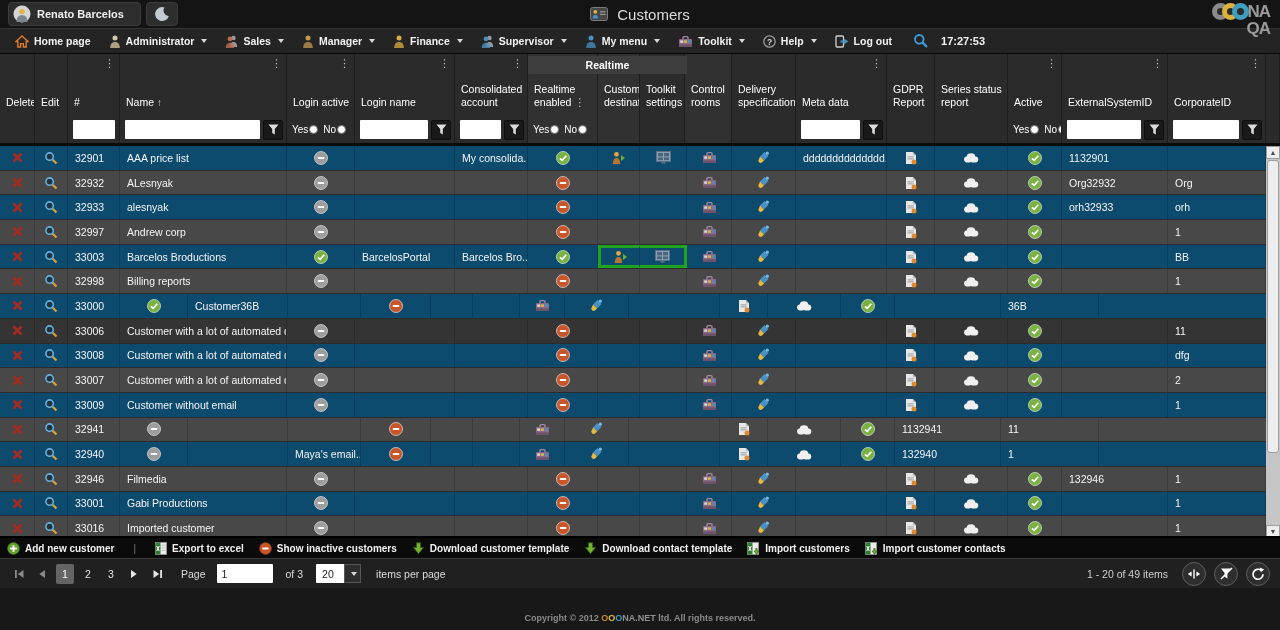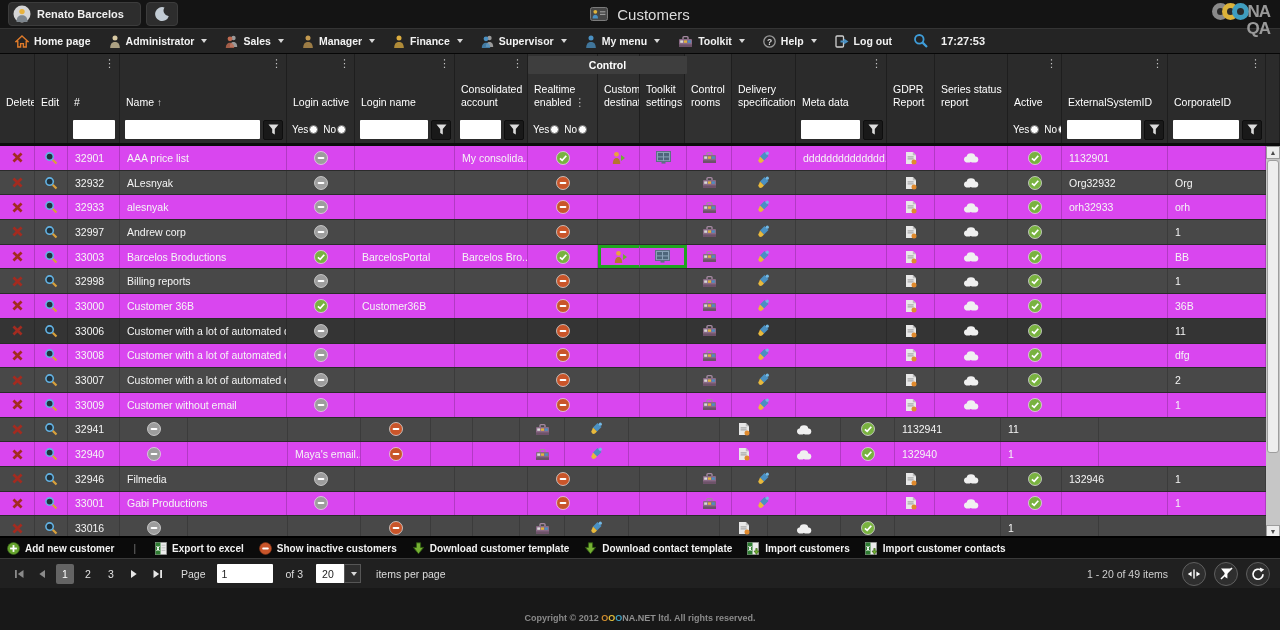--- a/index.html
+++ b/index.html
@@ -41,21 +41,21 @@
   .sort{font-size:10px;color:#ddd;}
   .gh-filter{height:27px;display:flex;align-items:center;padding:0 3px 0 5px;gap:3px;}
   .f-input{height:19px;border:none;border-radius:1px;background:#fff;min-width:0;padding:0 3px;font-size:10px;outline:none;}
   .f-btn{width:20px;height:20px;background:#191919;border:1px solid #0e0e0e;border-radius:2px;display:flex;align-items:center;justify-content:center;flex:none;cursor:pointer;}
   .radio-row{display:flex;align-items:center;font-size:10px;color:#fff;white-space:nowrap;}
   .radio{width:9px;height:9px;border-radius:50%;background:#fdfdfd;border:1px solid #6e6e6e;margin:0 5px 0 1px;cursor:pointer;}
   .rt-group{position:absolute;left:528px;top:2px;width:159px;height:18px;background:#3e3e3e;display:flex;align-items:center;justify-content:center;font-size:10.5px;font-weight:bold;color:#fff;border-radius:1px;}
 
   .grid-body{height:392px;overflow:hidden;position:relative;background:#303030;border-bottom:2px solid #000;}
   .row{display:flex;height:24.7px;border-bottom:1px solid #2b2b2b;cursor:pointer;}
-  .row.even{background:#d946ef;}
+  .row.even{background:#0c4a6e;}
   .row.odd{background:#484848;}
   .row.dark{background:#343434;}
   .cell{display:flex;align-items:center;border-right:1px solid rgba(0,0,0,0.18);padding:0 7px;font-size:10.5px;color:#f5f5f5;overflow:hidden;white-space:nowrap;}
   .cell.center{justify-content:center;padding:0;}
   .hl{border-top:3px solid #20a320;border-bottom:3px solid #20a320;}
   .hl-l{border-left:3px solid #20a320;}
   .hl-r{border-right:3px solid #20a320;}
 
   .vscroll{position:absolute;right:0;top:0;width:14px;height:392px;background:#b9b9b9;display:flex;flex-direction:column;}
   .vs-arrow{height:13px;background:#ededed;color:#4a4a4a;font-size:7px;display:flex;align-items:center;justify-content:center;cursor:pointer;border:1px solid #9d9d9d;}
@@ -466,21 +466,21 @@
           <span class="f-btn">
             <span class="ic">
               <svg width="11" height="11" viewBox="0 0 11 11">
                 <path d="M0.5 0.5 H10.5 L6.8 5 V10.5 L4.2 9 V5 Z" fill="#dcdcdc"></path>
               </svg>
             </span>
           </span>
         </div>
       </div>
       <div class="gh-col gh-spacer"></div>
-      <div class="rt-group">Control</div>
+      <div class="rt-group">Realtime</div>
     </div>
   <div class="grid-body">
     <div id="grid-rows">
         <div class="row even">
           <div class="cell center" style="width:35px">
             <span class="ic">
               <svg width="13" height="13" viewBox="0 0 13 13">
                 <path d="M1.5 3.4 L3.4 1.5 L6.5 4.6 L9.6 1.5 L11.5 3.4 L8.4 6.5 L11.5 9.6 L9.6 11.5 L6.5 8.4 L3.4 11.5 L1.5 9.6 L4.6 6.5 Z" fill="#a32b20"></path>
               </svg>
             </span>
@@ -1071,21 +1071,20 @@
           </div>
           <div class="cell center" style="width:33px">
             <span class="ic">
               <svg width="14" height="14" viewBox="0 0 14 14">
                 <line x1="8.7" y1="8.7" x2="12.5" y2="12.5" stroke="#d9a13c" stroke-width="2.2"></line>
                 <circle cx="5.6" cy="5.6" r="3.7" fill="#20323d" stroke="#63b2e3" stroke-width="1.6"></circle>
               </svg>
             </span>
           </div>
           <div class="cell" style="width:52px">33000</div>
-          <div class="cell" style="width:167px">Customer 36B</div>
           <div class="cell center" style="width:68px">
             <span class="ic">
               <svg width="14" height="14" viewBox="0 0 14 14">
                 <circle cx="7" cy="7" r="6.5" fill="#79b240" stroke="#e8e8e8" stroke-width="0.7"></circle>
                 <path d="M3.9 7.3 L6.2 9.4 L10.3 4.7" stroke="#fff" stroke-width="1.7" fill="none"></path>
               </svg>
             </span>
           </div>
           <div class="cell" style="width:100px">Customer36B</div>
           <div class="cell" style="width:73px"></div>
@@ -1888,20 +1887,21 @@
           </div>
           <div class="cell center" style="width:33px">
             <span class="ic">
               <svg width="14" height="14" viewBox="0 0 14 14">
                 <line x1="8.7" y1="8.7" x2="12.5" y2="12.5" stroke="#d9a13c" stroke-width="2.2"></line>
                 <circle cx="5.6" cy="5.6" r="3.7" fill="#20323d" stroke="#63b2e3" stroke-width="1.6"></circle>
               </svg>
             </span>
           </div>
           <div class="cell" style="width:52px">33016</div>
+          <div class="cell" style="width:167px">Imported customer</div>
           <div class="cell center" style="width:68px">
             <span class="ic">
               <svg width="14" height="14" viewBox="0 0 14 14">
                 <circle cx="7" cy="7" r="6.5" fill="#9d9d9d" stroke="#e8e8e8" stroke-width="0.7"></circle>
                 <rect x="3.6" y="6" width="6.8" height="2" rx="1" fill="#fff"></rect>
               </svg>
             </span>
           </div>
           <div class="cell" style="width:100px"></div>
           <div class="cell" style="width:73px"></div>

